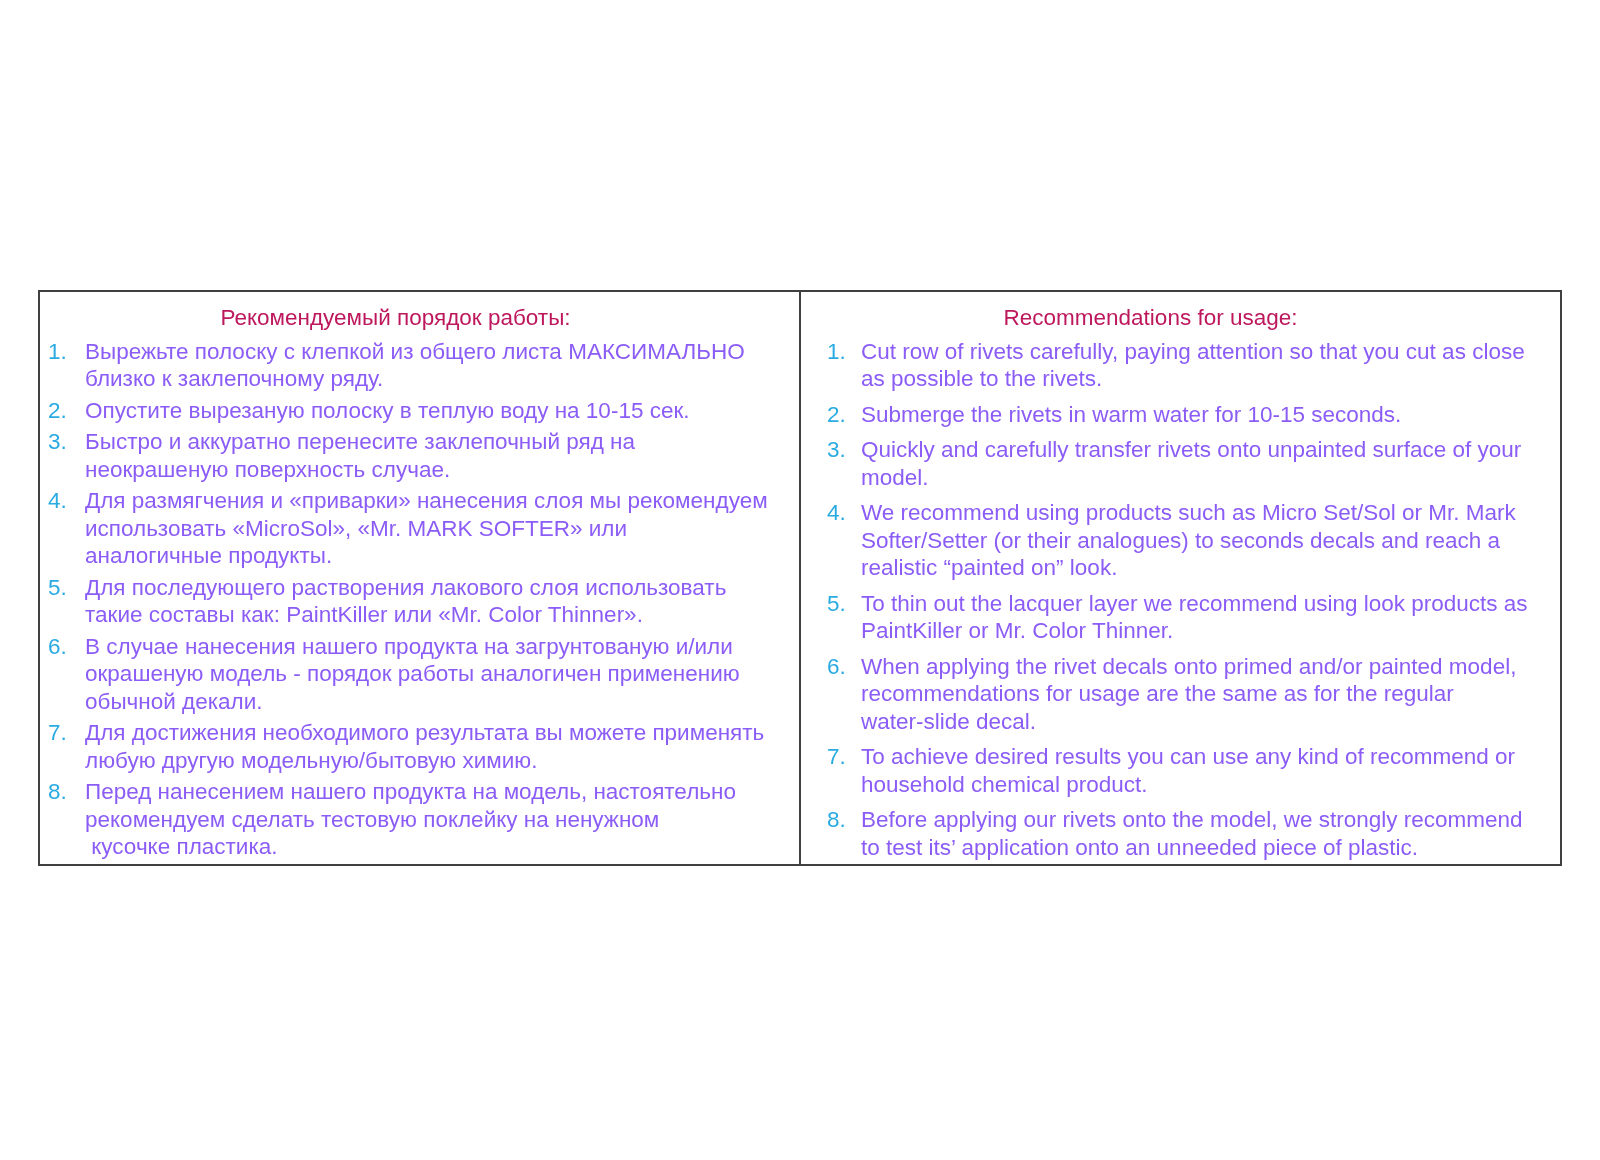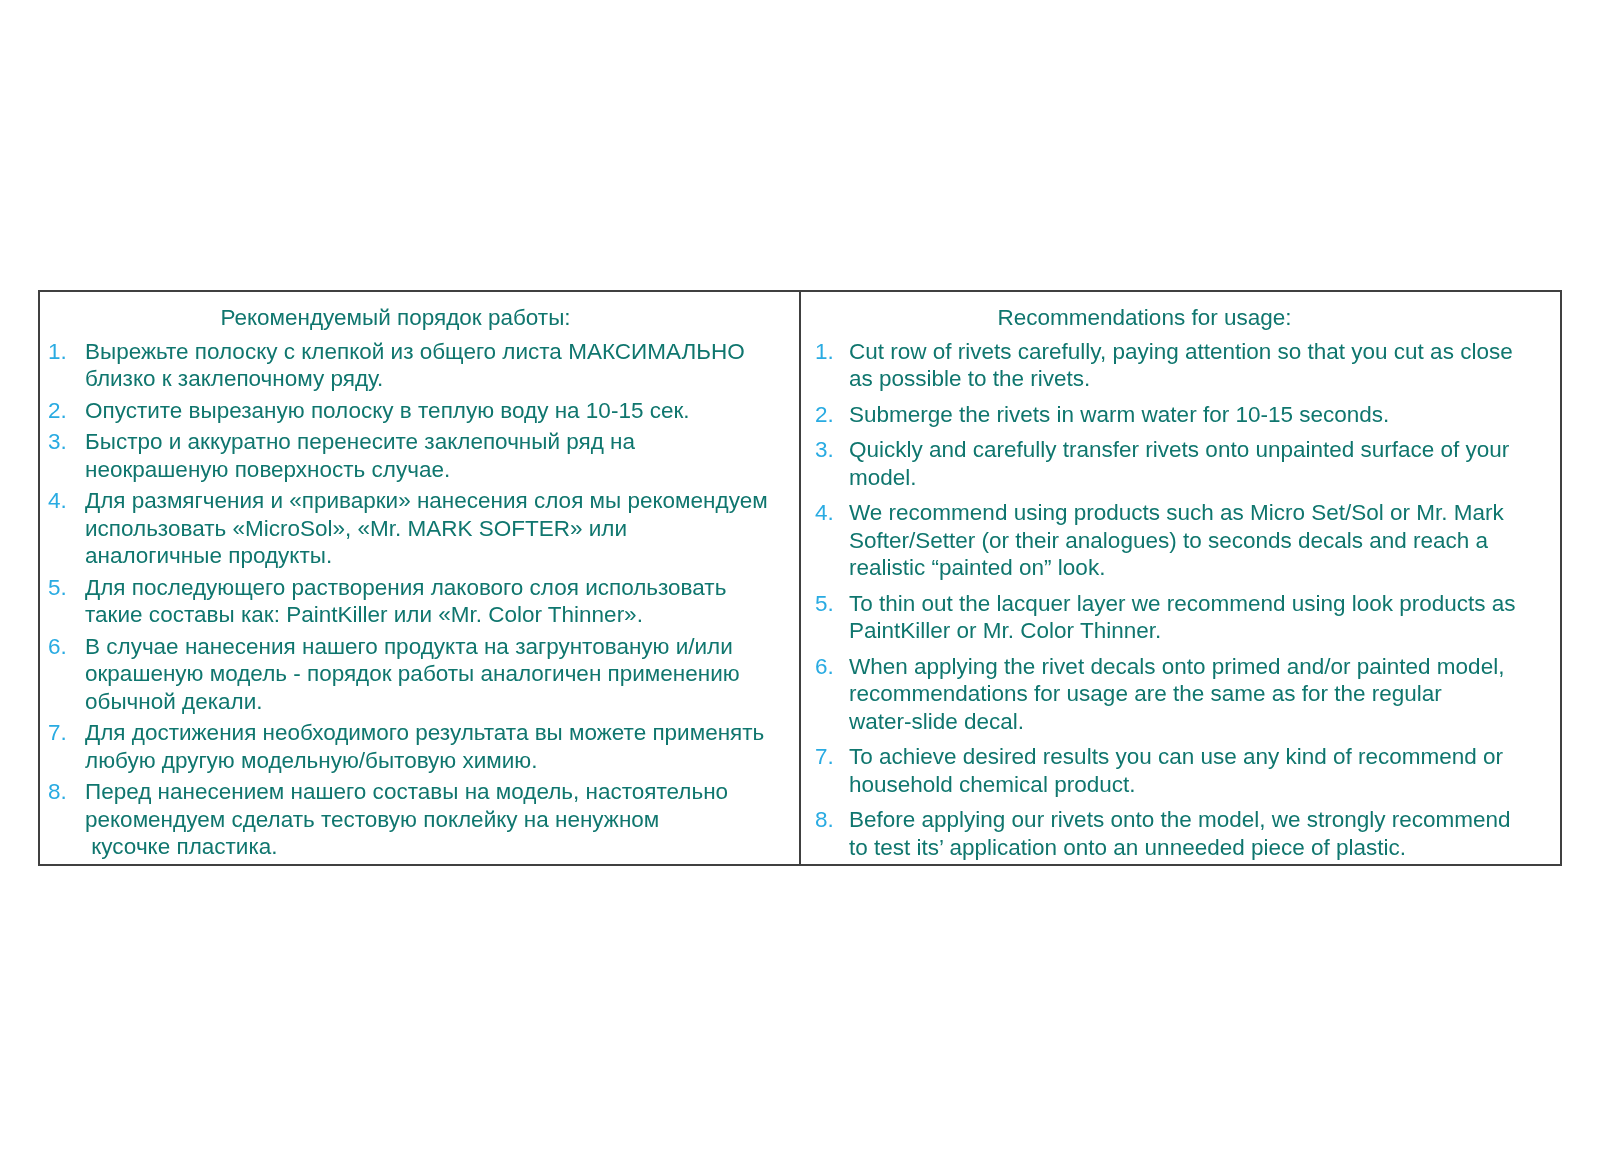--- a/index.html
+++ b/index.html
@@ -33,28 +33,28 @@
     box-sizing: border-box;
     padding: 12px 6px 0 8px;
     overflow: hidden;
   }
   .col-ru {
     width: 761px;
     border-right: 2px solid #404040;
   }
   .col-en {
     flex: 1;
-    padding-left: 14px;
+    padding-left: 26px;
   }
   .col-title {
     margin: 0 0 6px 0;
     font-size: 22.5px;
     font-weight: normal;
     line-height: 27.5px;
-    color: #0f766e;
+    color: #be185d;
     text-align: center;
   }
   .col-ru .col-title { padding-right: 50px; }
   .col-en .col-title { padding-right: 80px; }
   .items { display: block; }
   .item {
     display: flex;
     align-items: flex-start;
   }
   .col-ru .item { margin-bottom: 4px; }
@@ -63,21 +63,21 @@
     flex: 0 0 37px;
     font-size: 22.5px;
     line-height: 27.5px;
     color: #29abe2;
   }
   .col-en .item-num { flex-basis: 34px; }
   .item-text {
     flex: 1;
     font-size: 22.5px;
     line-height: 27.5px;
-    color: #0f766e;
+    color: #8b5cf6;
     white-space: pre-wrap;
   }
 </style>
 </head>
 <body>
 
 <div class="sheet">
   <div class="panel">
 
     <section class="col col-ru">
@@ -114,21 +114,21 @@
 окрашеную модель - порядок работы аналогичен применению
 обычной декали.</span>
         </div>
         <div class="item">
           <span class="item-num">7.</span>
           <span class="item-text">Для достижения необходимого результата вы можете применять
 любую другую модельную/бытовую химию.</span>
         </div>
         <div class="item">
           <span class="item-num">8.</span>
-          <span class="item-text">Перед нанесением нашего составы на модель, настоятельно
+          <span class="item-text">Перед нанесением нашего продукта на модель, настоятельно
 рекомендуем сделать тестовую поклейку на ненужном
  кусочке пластика.</span>
         </div>
       </div>
     </section>
 
     <section class="col col-en">
       <h2 class="col-title">Recommendations for usage:</h2>
       <div class="items">
         <div class="item">

